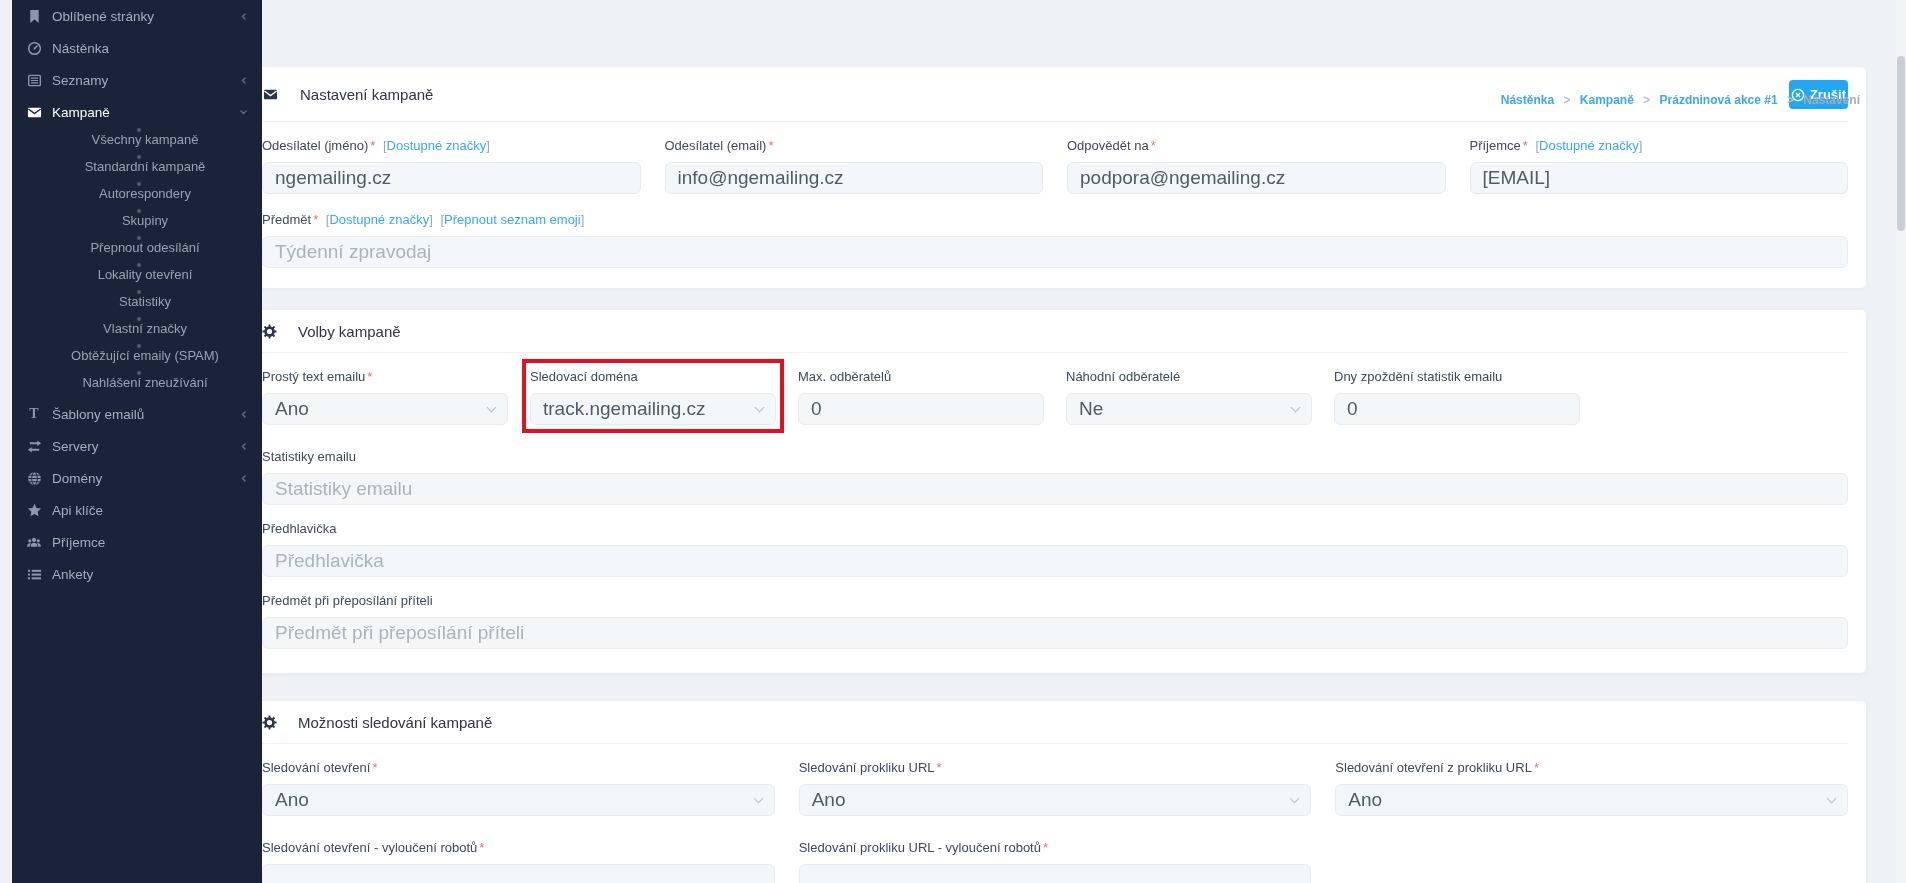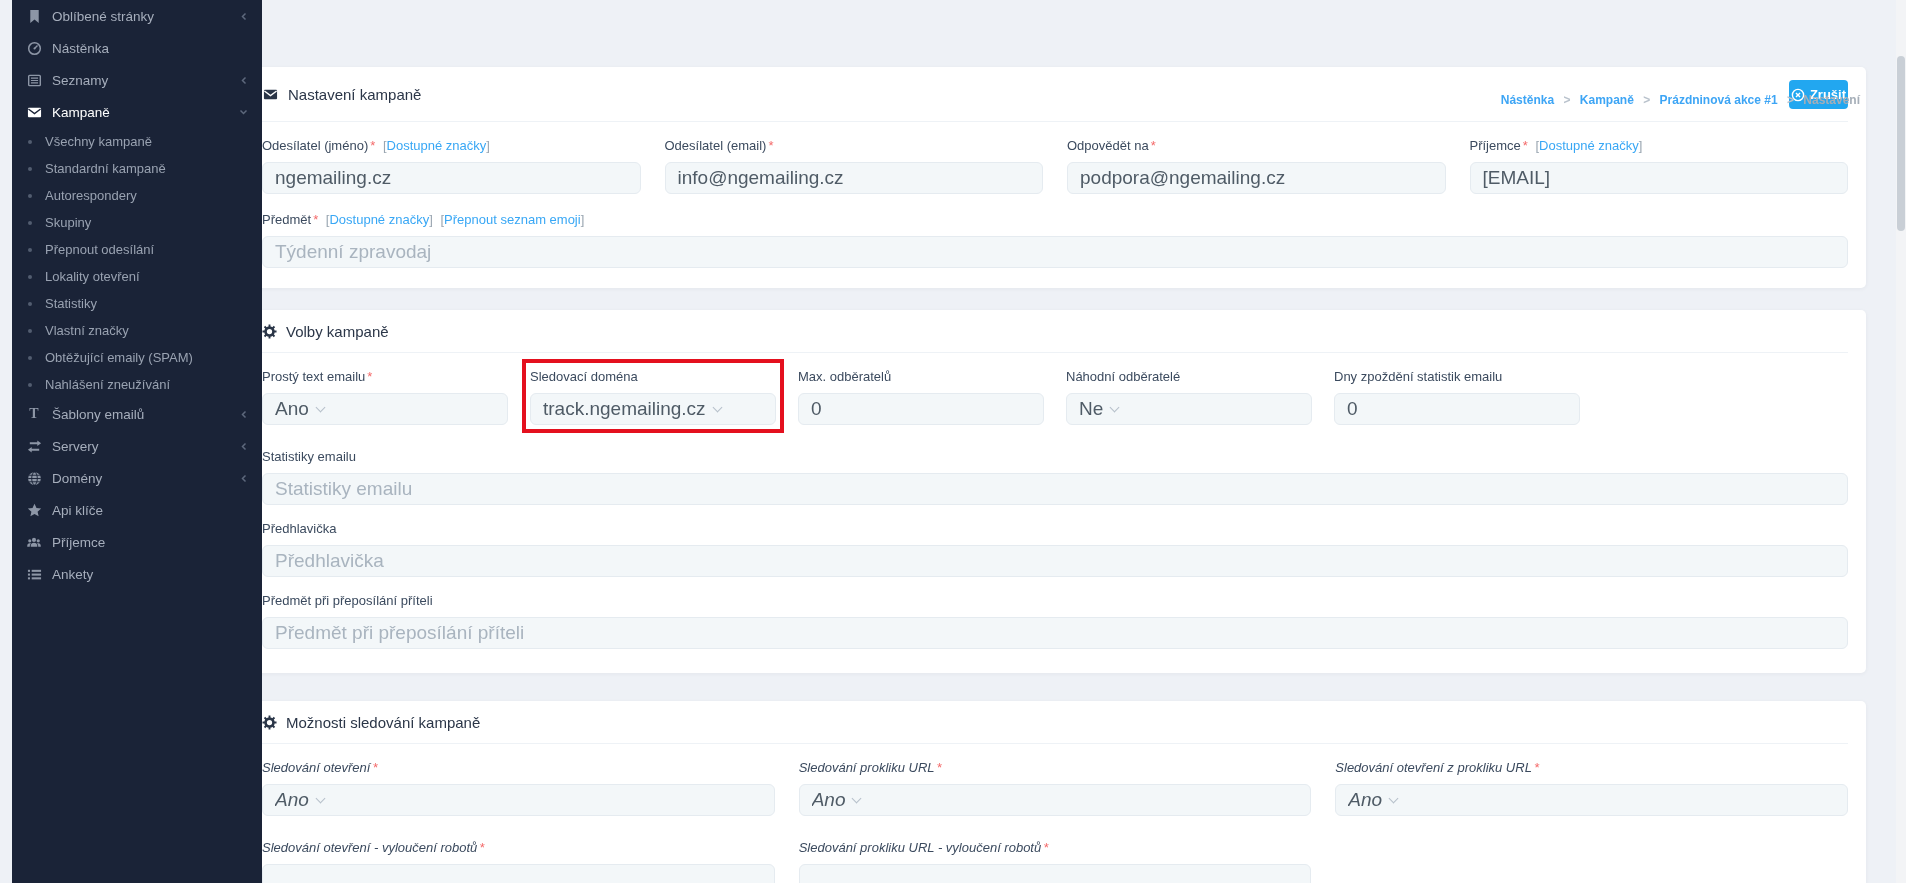--- a/index.html
+++ b/index.html
@@ -26,20 +26,21 @@
     font-size: 13.5px;
   }
   .nav-item .nico { width: 18px; margin-right: 9px; display: flex; justify-content: center; color: #8d96a6; flex: none; }
   .nav-item.active { color: #ffffff; }
   .nav-item.active .nico { color: #ffffff; }
   .nav-chev { margin-left: auto; color: #5d687c; display: flex; }
   .nav-sub {
     height: 27px; display: flex; align-items: center;
     padding-left: 16px; color: #99a2b1; cursor: pointer; white-space: nowrap;
     font-size: 13px;
+    flex-direction: column;
   }
   .nav-sub .dot {
     width: 4px; height: 4px; border-radius: 50%;
     background: #525d70; margin-right: 13px; flex: none;
   }
   .serif-t { font-family: "Liberation Serif", serif; font-weight: bold; font-size: 14px; line-height: 12px; }
 
   
   .content {
     margin-left: 207px;
@@ -65,37 +66,37 @@
   .card2 { margin-top: 22px; padding-bottom: 24px; }
   .card3 { margin-top: 28px; height: 200px; }
 
   .card-head {
     display: flex; align-items: center; justify-content: space-between;
     padding: 13px 0 12px 0;
     border-bottom: 1px solid #eef2f6;
     margin-bottom: 16px;
   }
   .card-title {
-    display: flex; align-items: center; gap: 9px;
+    display: flex; align-items: center; gap: 21px;
     font-size: 15px; font-weight: normal; color: #2b3648;
   }
   .card-title .tico { display: flex; color: #2b3648; }
 
   .btn-cancel {
     display: flex; align-items: center; gap: 5px;
     background: #22a7f0; color: #ffffff;
     border: none; border-radius: 4px;
     padding: 7px 2px; font-size: 13px; font-weight: bold;
     font-family: inherit; cursor: pointer;
   }
 
   .grid { display: grid; }
   .g4 { grid-template-columns: repeat(4, 1fr); gap: 24px; margin-bottom: 18px; }
   .g6 { grid-template-columns: repeat(6, 1fr); gap: 22px; margin-bottom: 24px; }
-  .g3 { grid-template-columns: repeat(3, 1fr); gap: 24px; margin-bottom: 24px; font-style: italic; }
+  .g3 { grid-template-columns: repeat(3, 1fr); gap: 24px; margin-bottom: 24px; }
 
   .field { min-width: 0; }
   .rel { position: relative; }
   .mb { margin-bottom: 16px; }
   .flabel { margin-bottom: 9px; white-space: nowrap; overflow: hidden; color: #3b4a5e; }
   .req { color: #f46a6a; margin-left: 2px; }
   .taglink { text-decoration: none; cursor: pointer; margin-left: 4px; }
   .taglink .br { color: #9aa6b1; }
   .taglink .lk { color: #38a7f5; }
 
@@ -103,21 +104,21 @@
     width: 100%; height: 32px;
     background: #f3f7f9;
     border: 1px solid #e5ebf0;
     border-radius: 6px;
     padding: 0 12px;
     font-size: 19px; font-family: inherit;
     color: #4f5b66;
   }
   .tinput::placeholder { color: #a9b4bf; opacity: 1; }
   .select {
-    display: flex; align-items: center; justify-content: flex-start;
+    display: flex; align-items: center; justify-content: space-between;
     cursor: pointer;
   }
   .select .sval { overflow: hidden; white-space: nowrap; }
   .chev {
     width: 7px; height: 7px; flex: none; margin-left: 8px; margin-top: -3px;
     border-right: 1.6px solid #b6c0ca; border-bottom: 1.6px solid #b6c0ca;
     transform: rotate(45deg);
   }
 
   .hl {

